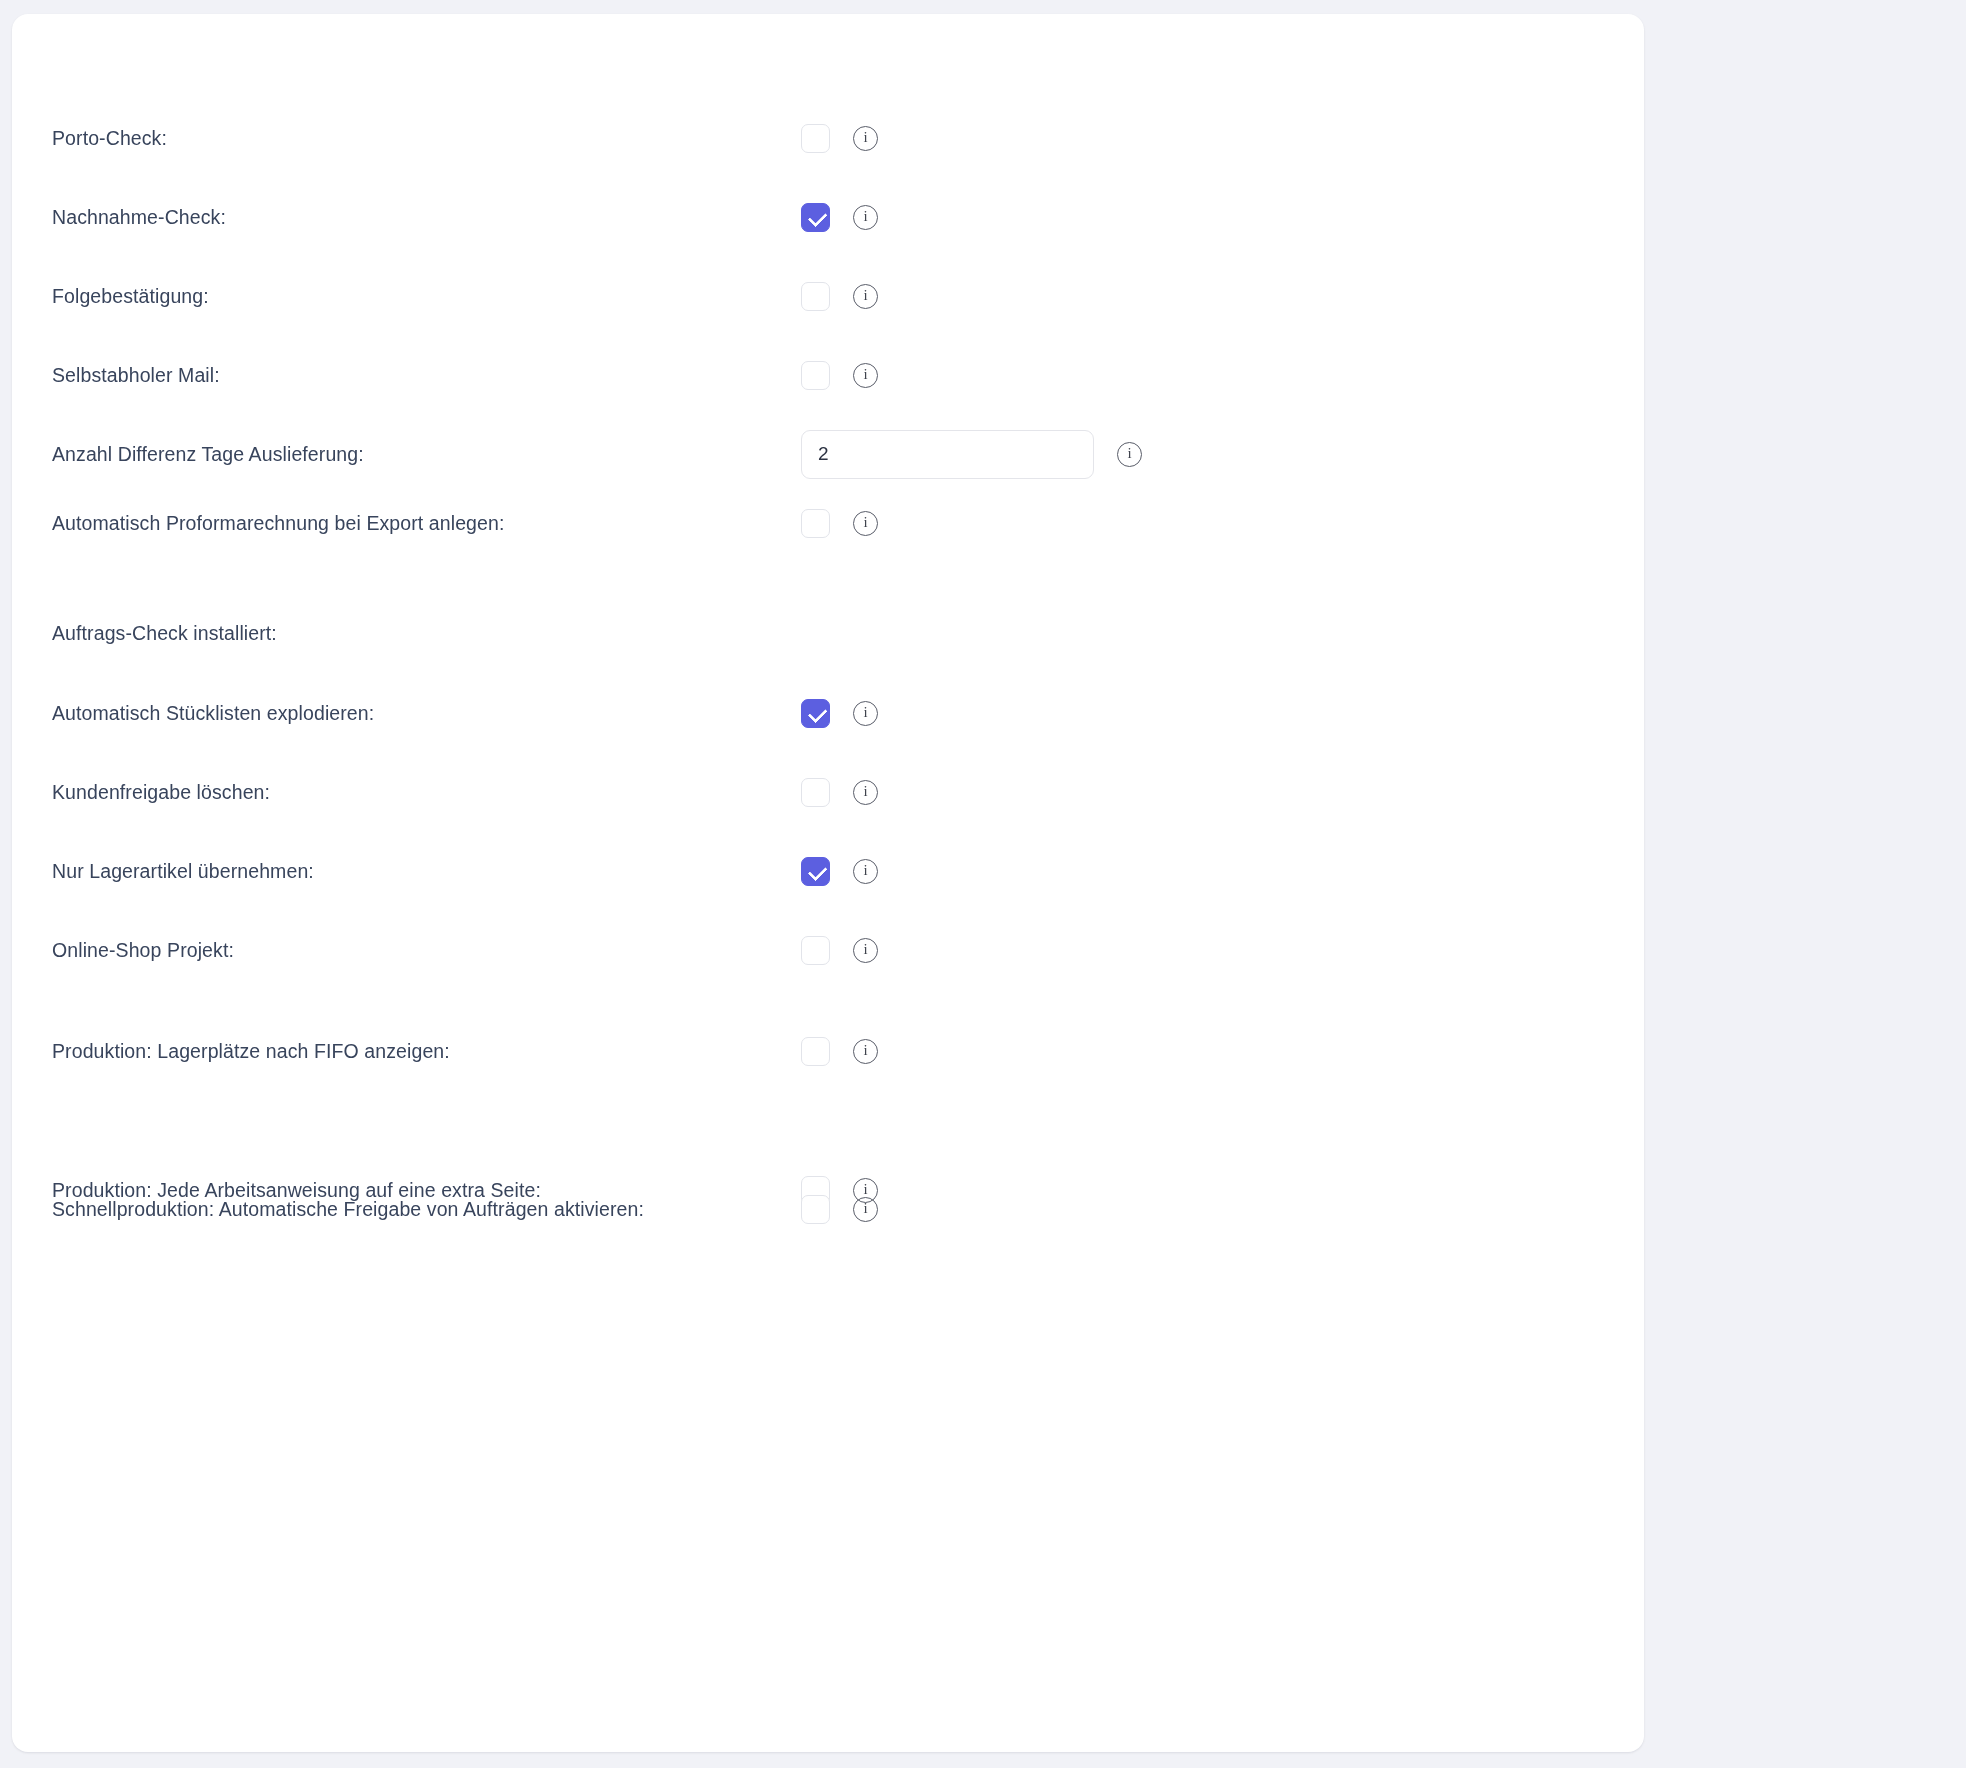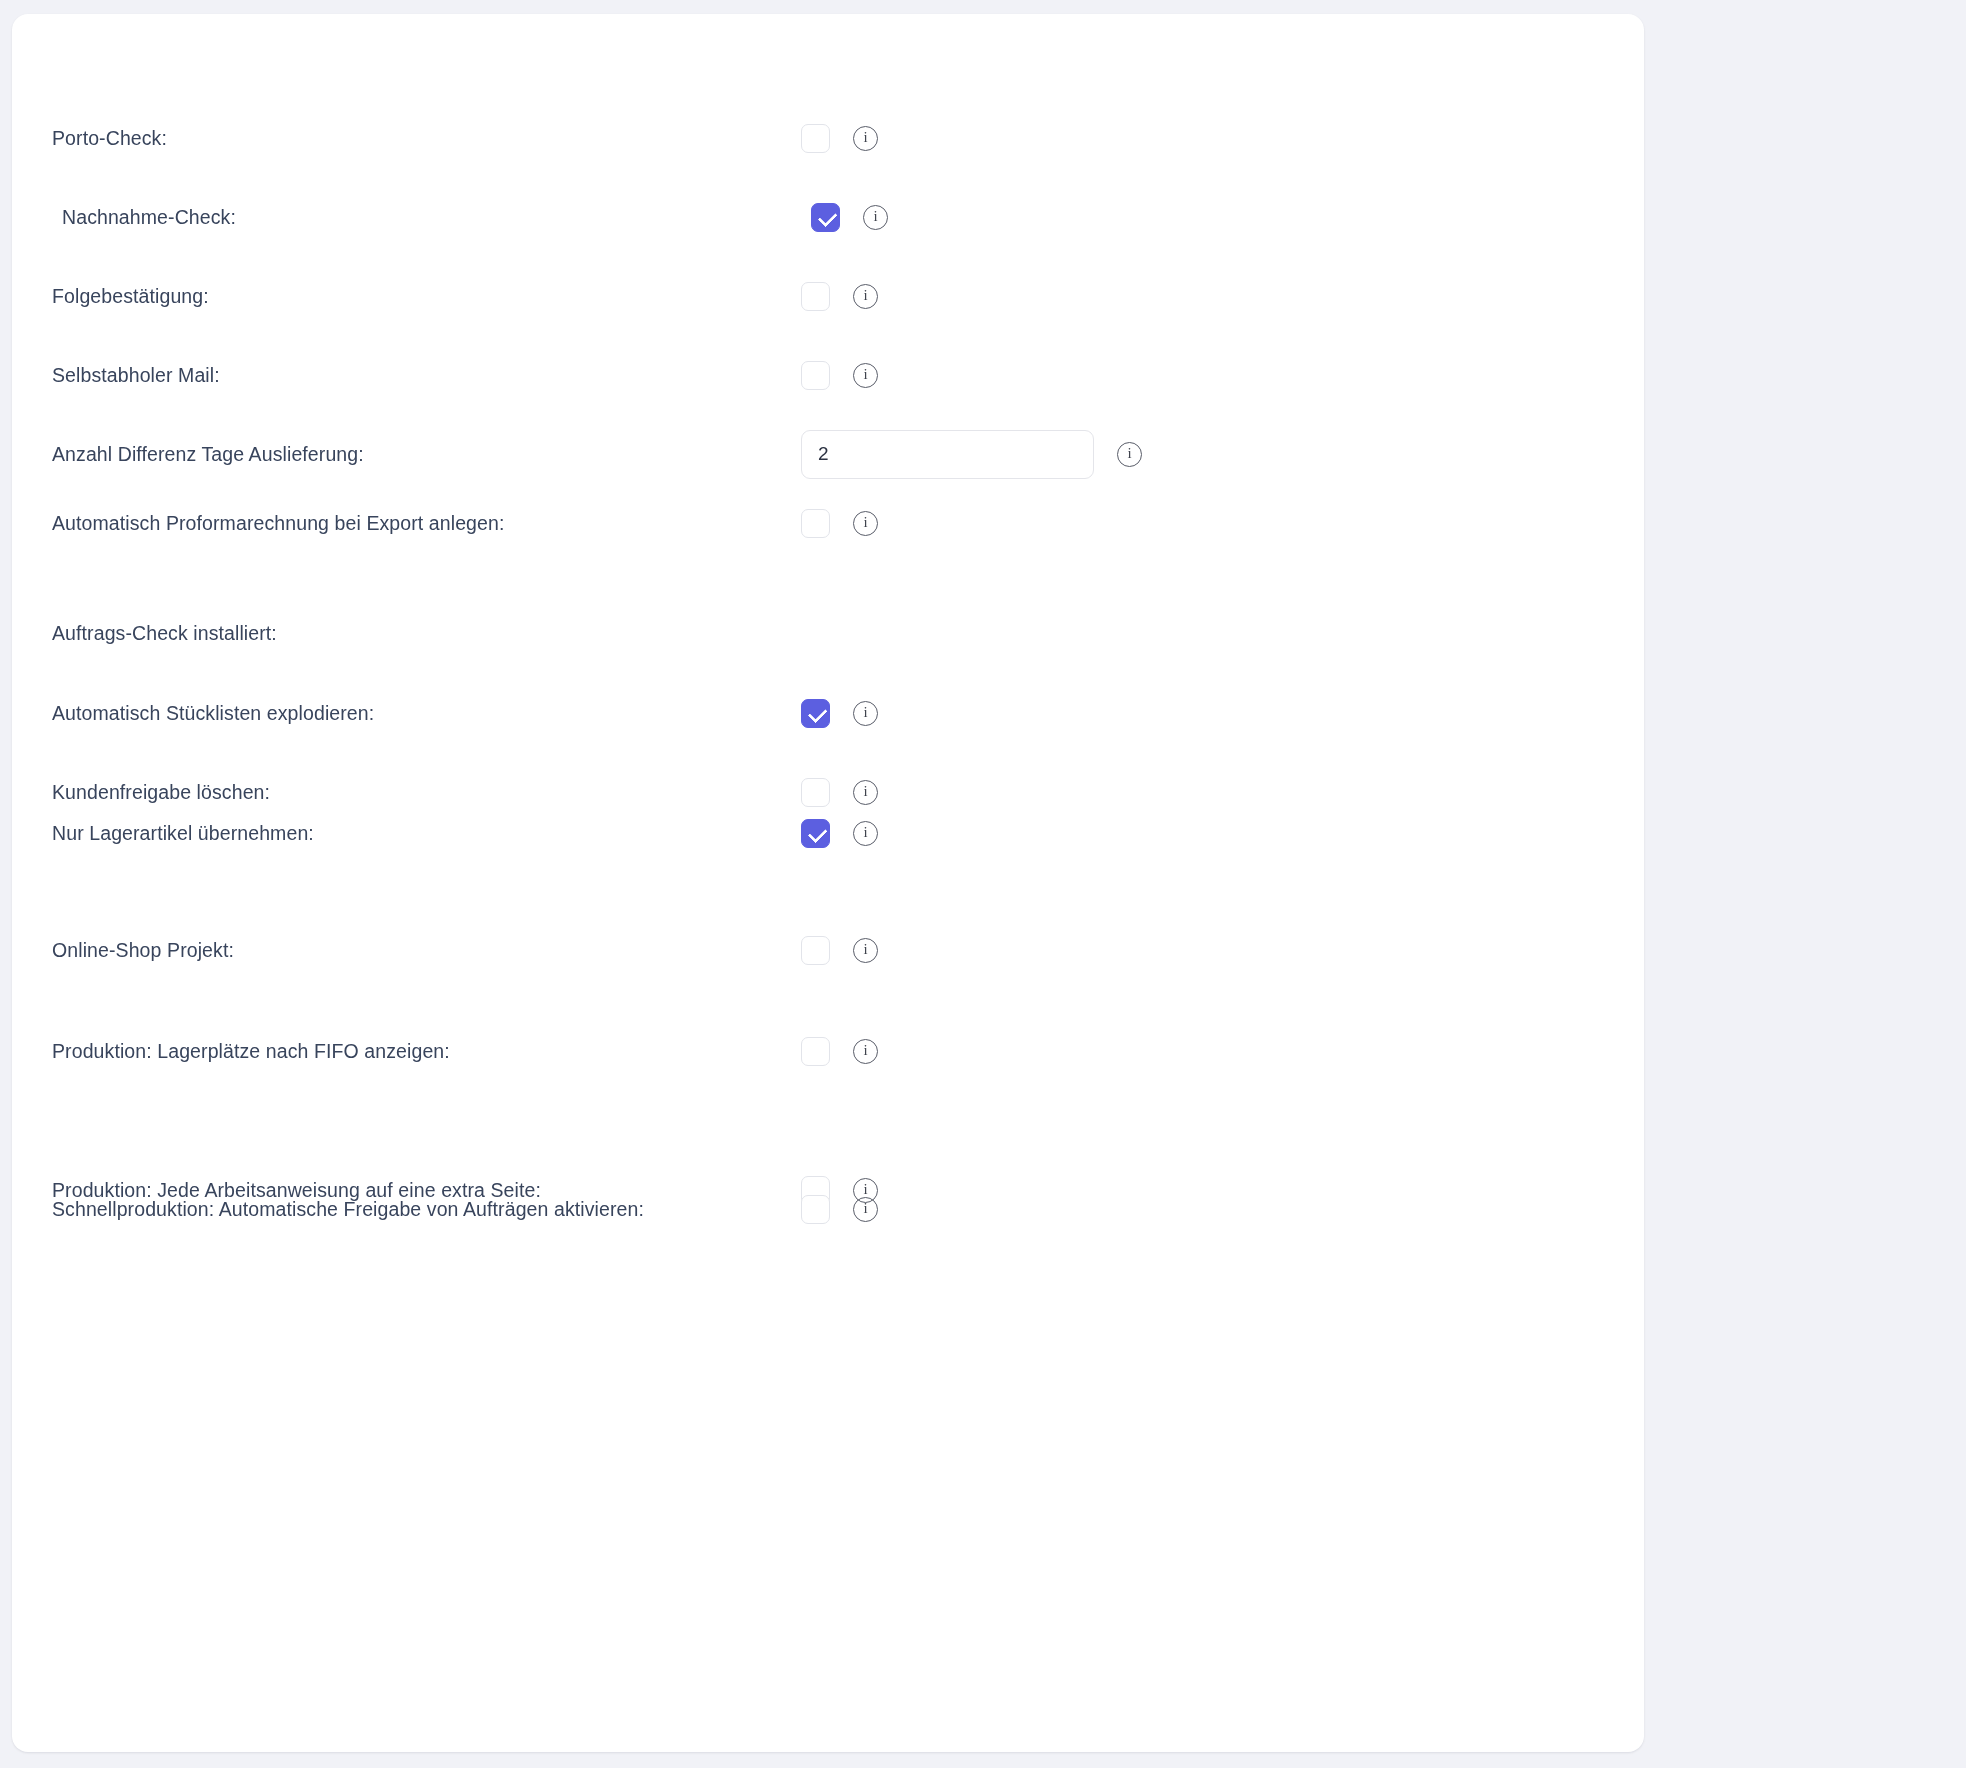--- a/index.html
+++ b/index.html
@@ -140,21 +140,21 @@
 
 <div id="settings-card">
   <div id="form-rows">
       <div class="form-row" style="top: 104px;">
         <div class="row-label">Porto-Check:</div>
         <div class="control-col">
           <div class="cbx" role="checkbox" aria-checked="false"></div>
           <div class="info-icon gap-after-cbx">i</div>
         </div>
       </div>
-      <div class="form-row" style="top: 183px; margin-left: 10px;">
+      <div class="form-row" style="top: 183px;">
         <div class="row-label">Nachnahme-Check:</div>
         <div class="control-col">
           <div class="cbx checked" role="checkbox" aria-checked="true"></div>
           <div class="info-icon gap-after-cbx">i</div>
         </div>
       </div>
       <div class="form-row" style="top: 262px;">
         <div class="row-label">Folgebestätigung:</div>
         <div class="control-col">
           <div class="cbx" role="checkbox" aria-checked="false"></div>
@@ -192,21 +192,21 @@
           <div class="info-icon gap-after-cbx">i</div>
         </div>
       </div>
       <div class="form-row" style="top: 758px; padding-left: 40px;">
         <div class="row-label">Kundenfreigabe löschen:</div>
         <div class="control-col">
           <div class="cbx" role="checkbox" aria-checked="false"></div>
           <div class="info-icon gap-after-cbx">i</div>
         </div>
       </div>
-      <div class="form-row" style="top: 799px;">
+      <div class="form-row" style="top: 837px;">
         <div class="row-label">Nur Lagerartikel übernehmen:</div>
         <div class="control-col">
           <div class="cbx checked" role="checkbox" aria-checked="true"></div>
           <div class="info-icon gap-after-cbx">i</div>
         </div>
       </div>
       <div class="form-row" style="top: 916px;">
         <div class="row-label">Online-Shop Projekt:</div>
         <div class="control-col">
           <div class="cbx" role="checkbox" aria-checked="false"></div>

